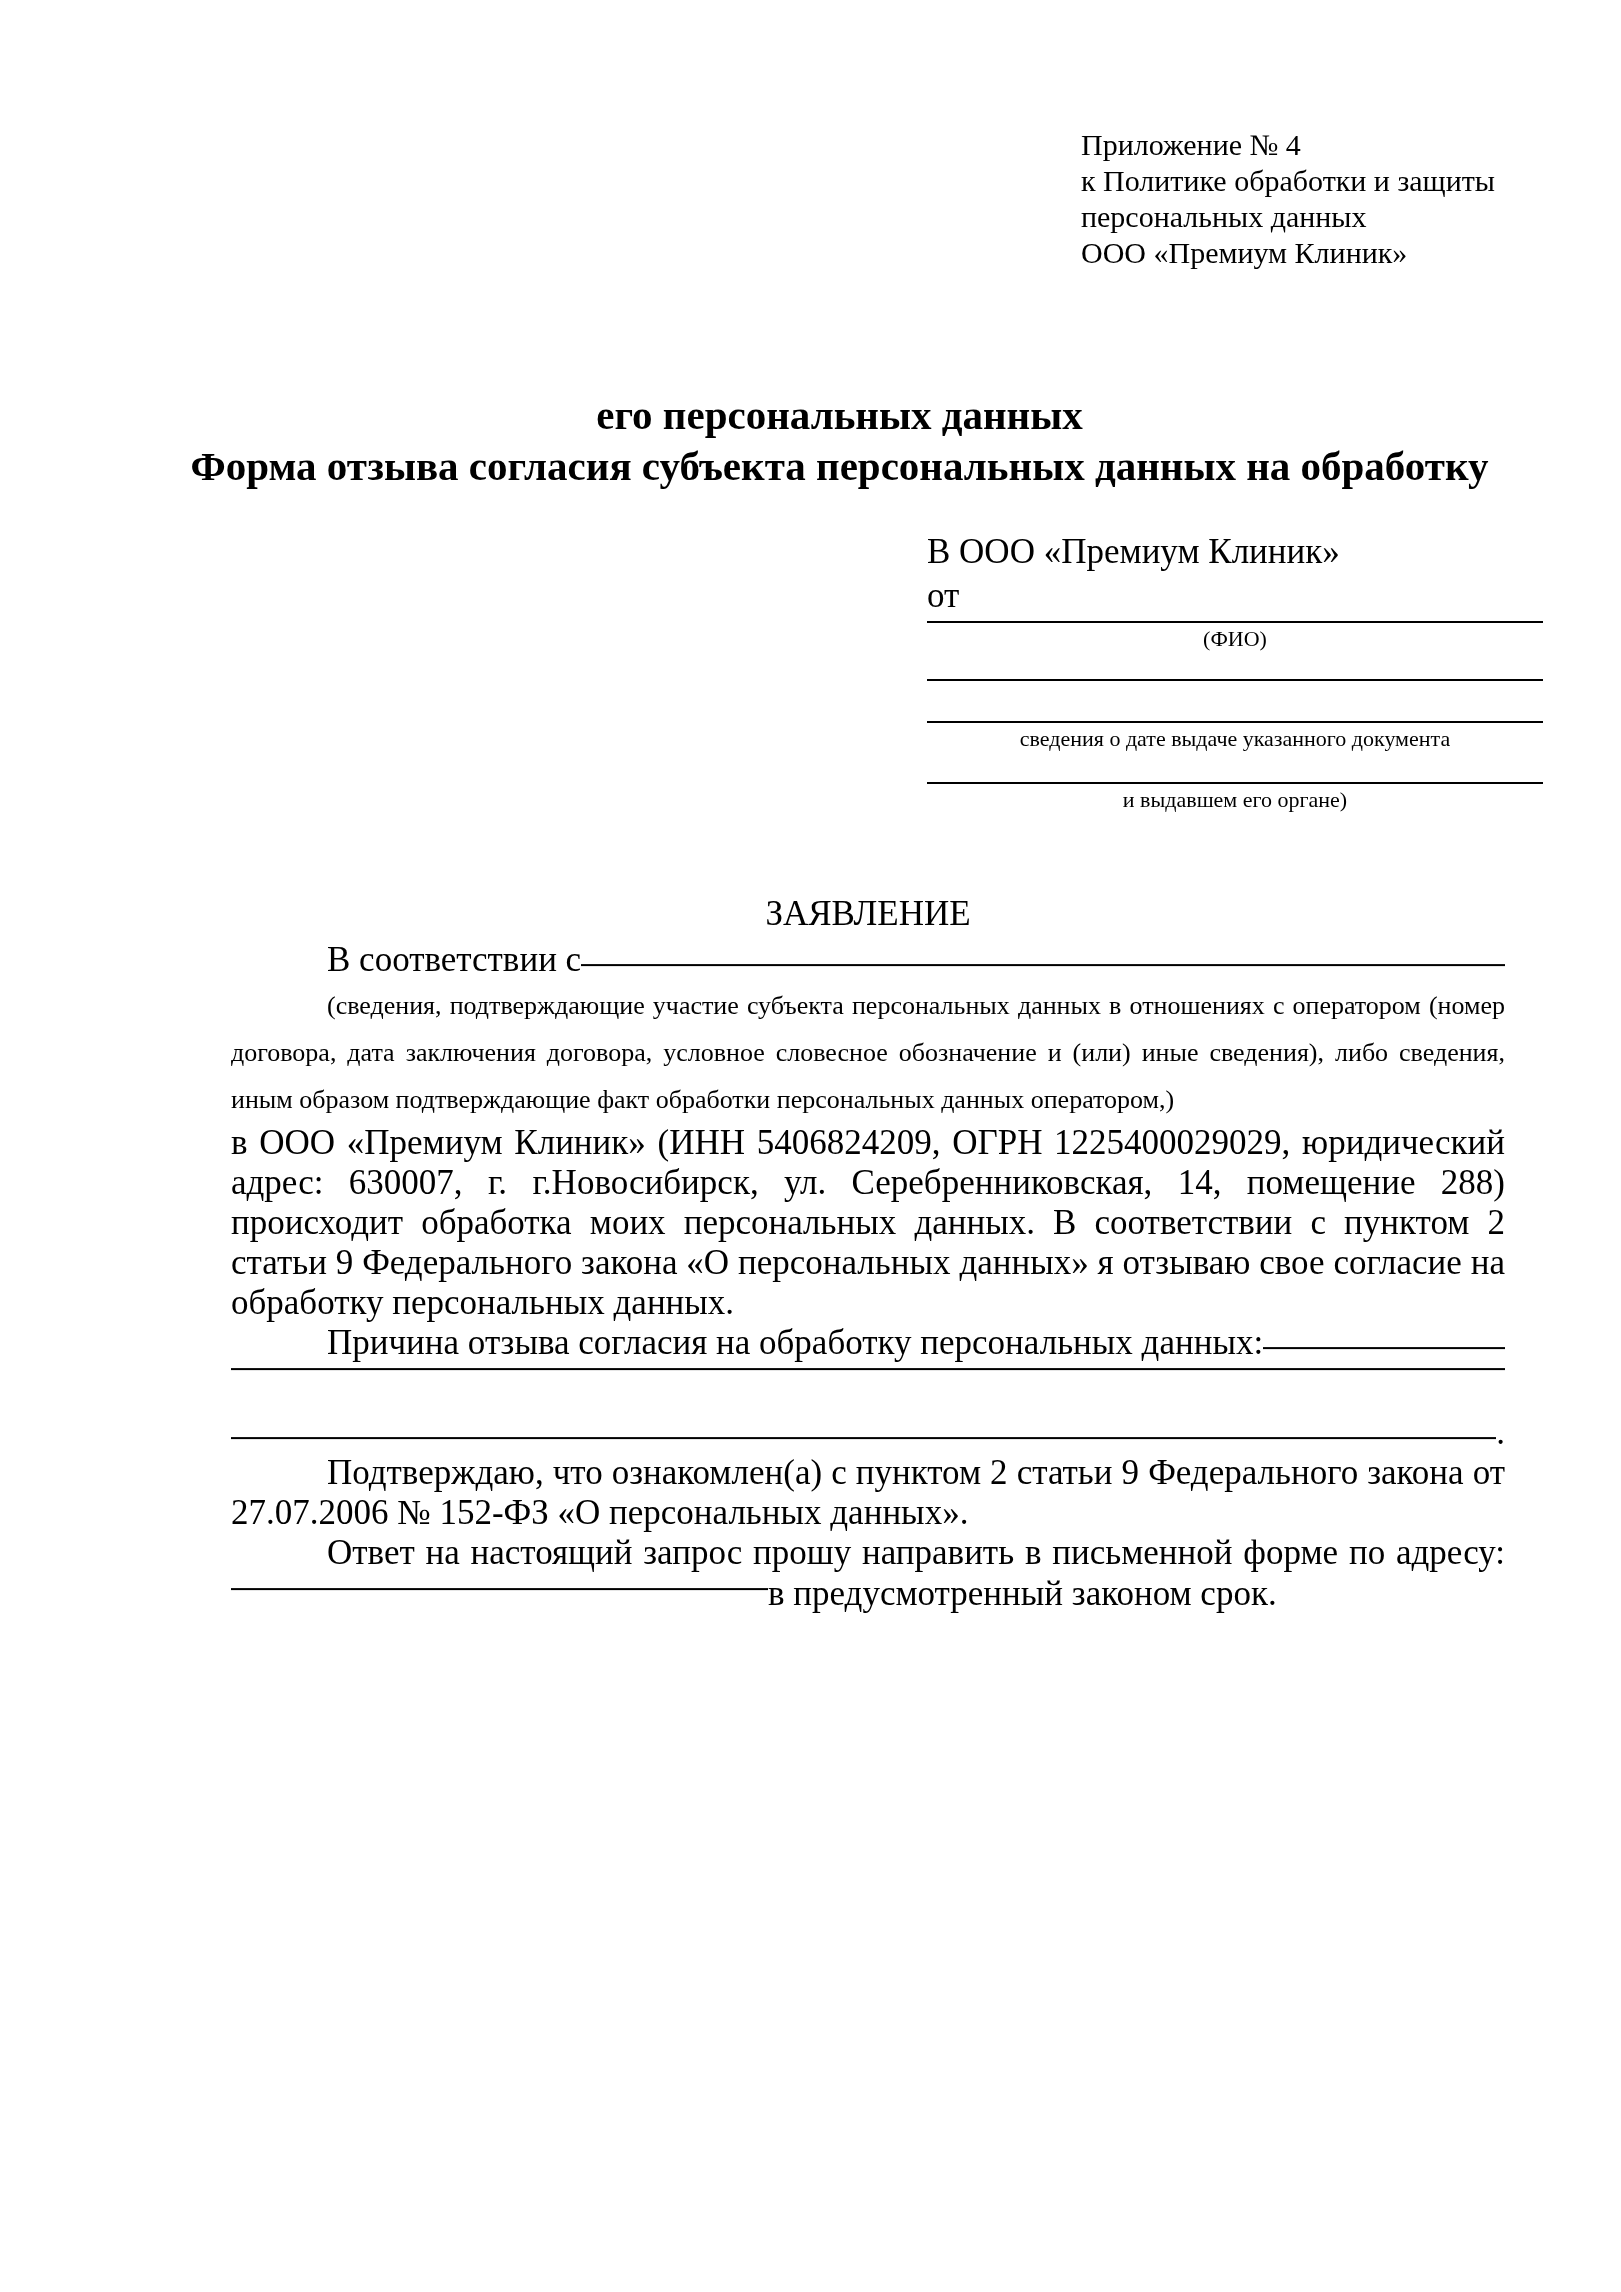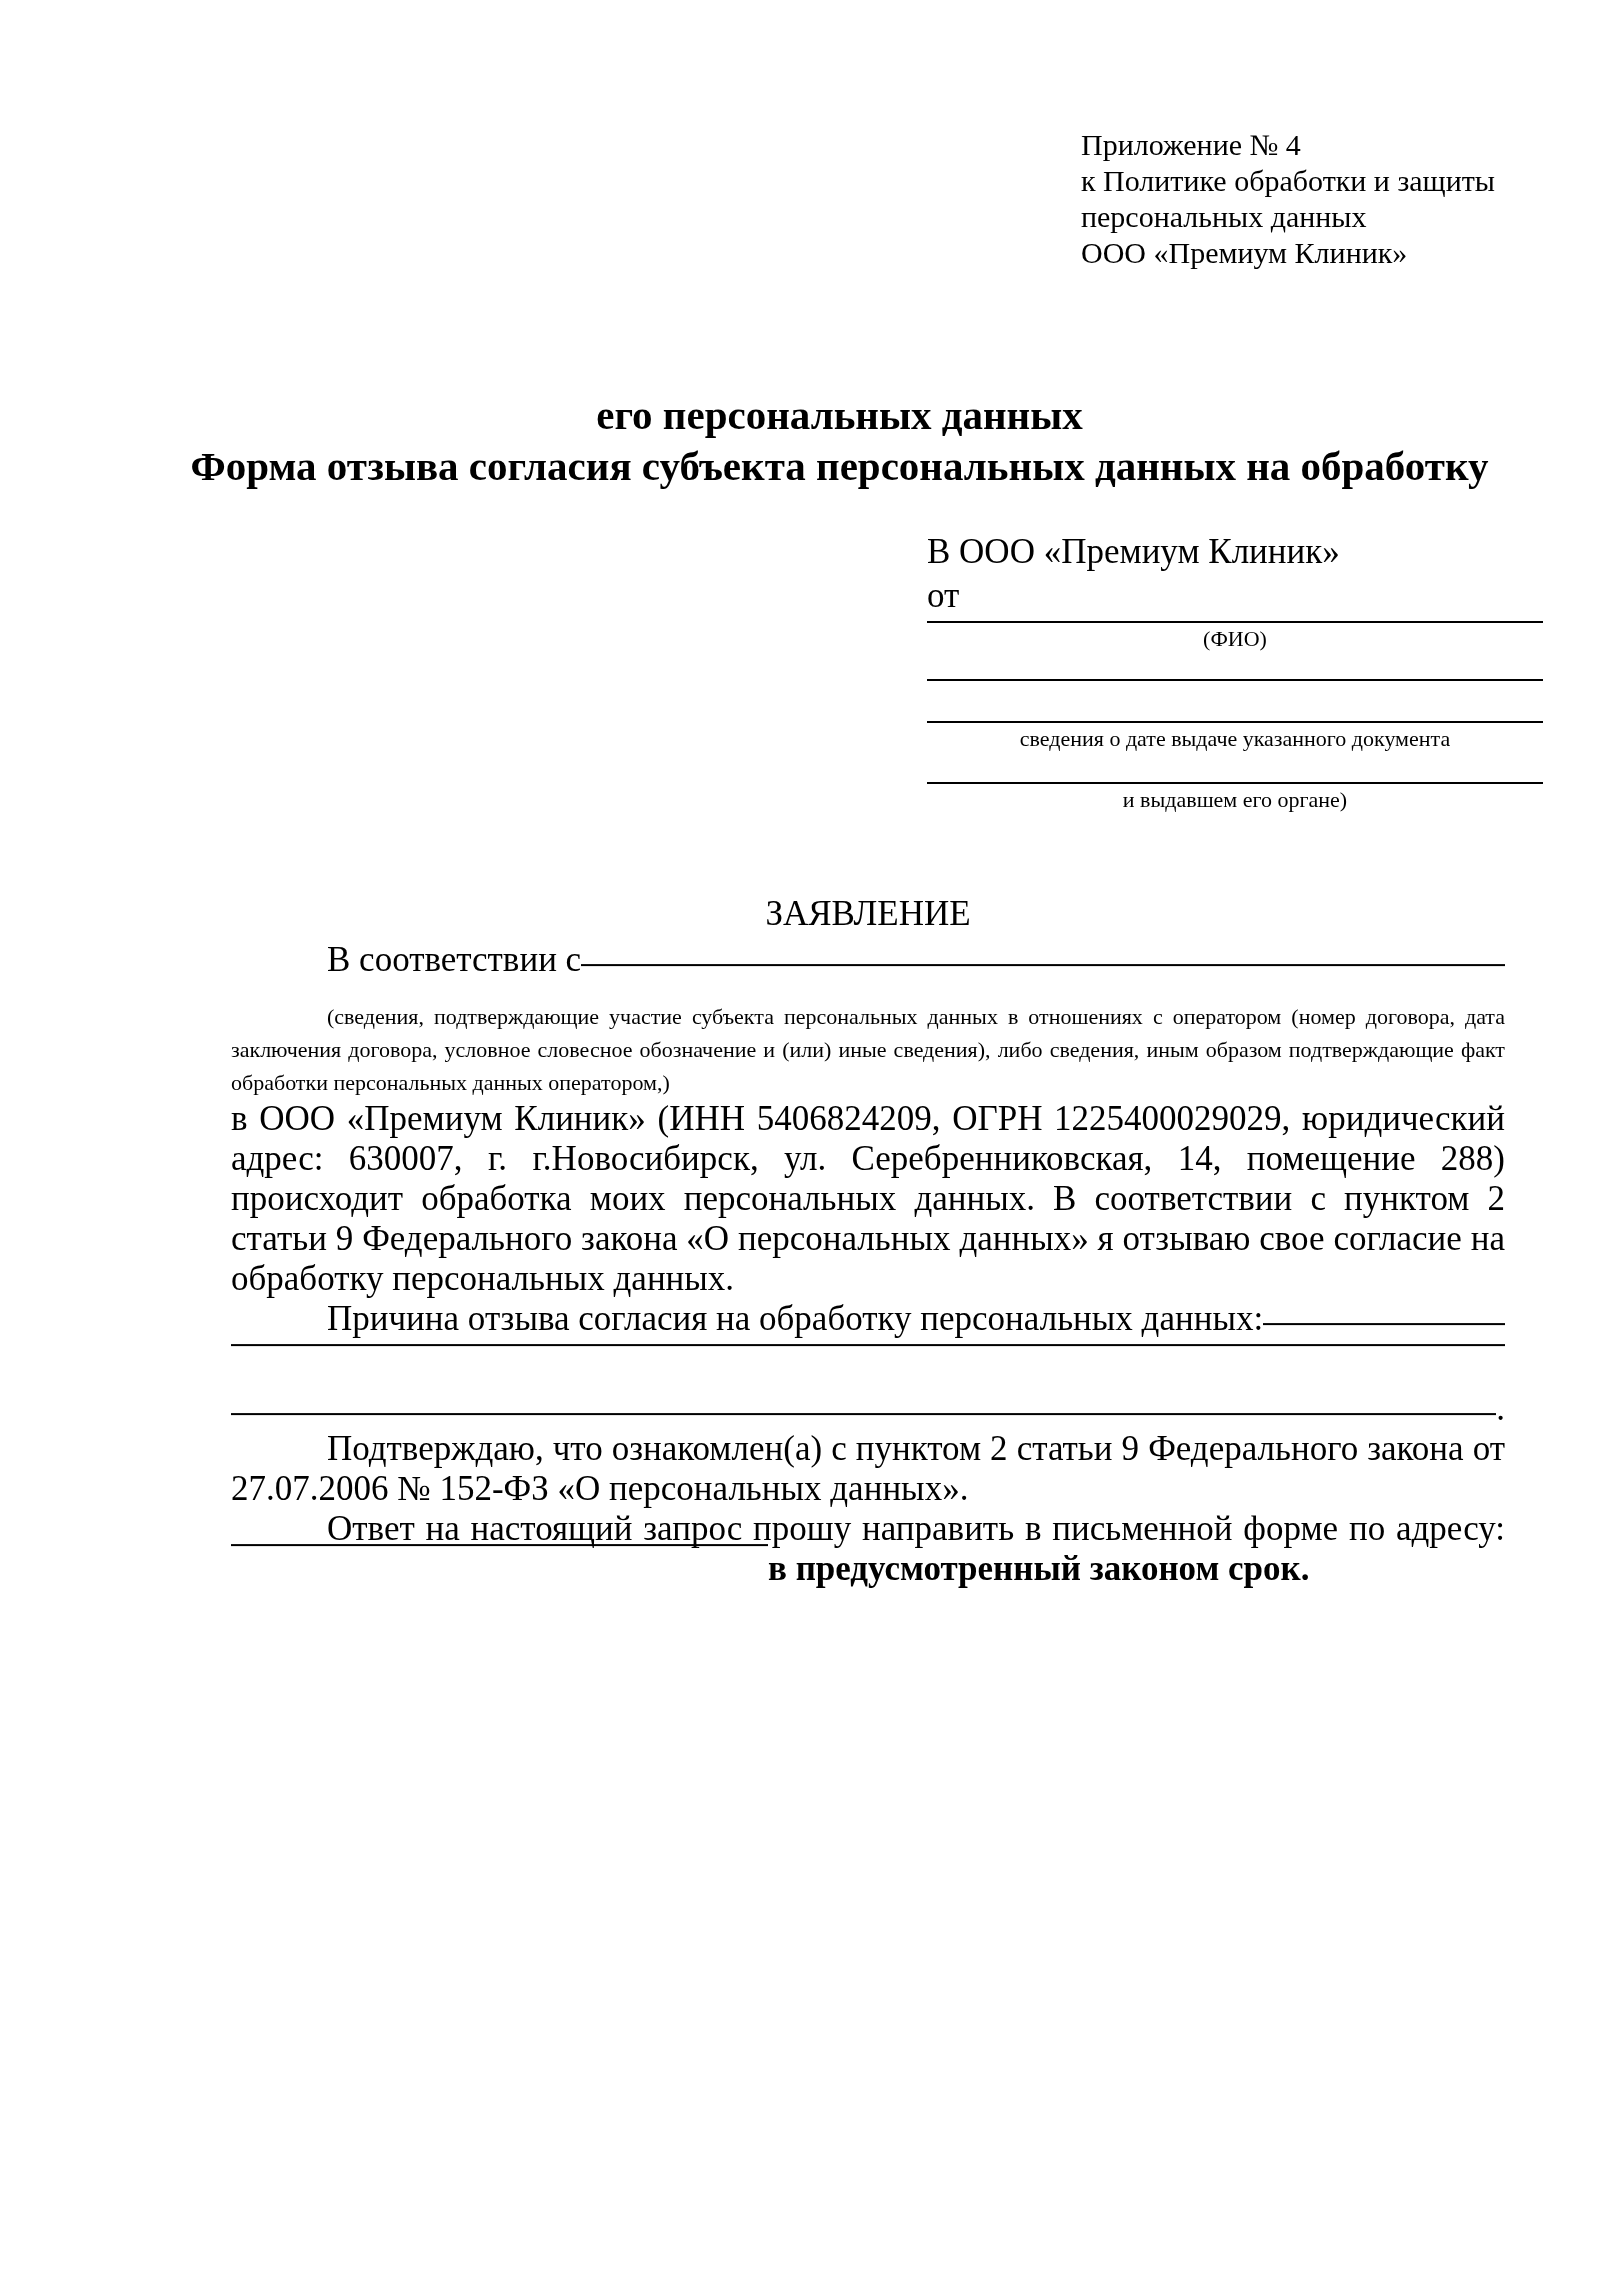--- a/index.html
+++ b/index.html
@@ -41,30 +41,30 @@
   }
   .heading{text-align:center;margin-bottom:5.9px;}
   .row-fill{display:flex;align-items:baseline;}
   .row-fill .prefix{white-space:nowrap;}
   .row-fill .fill{
     flex:1;border-bottom:2.9px solid #000;
     transform:translateY(-4.9px);height:0;
   }
   .indent{padding-left:96px;}
   .footnote{
-    font-size:22px;line-height:33px;
-    text-align:justify;text-indent:96px;margin-top:20px;
+    font-size:26px;line-height:47px;
+    text-align:justify;text-indent:96px;margin-top:2px;
   }
   .body-par{text-align:justify;}
   .par-ind{text-align:justify;text-indent:96px;}
   .blank-line{height:40px;display:flex;align-items:baseline;}
   .blank-line .fill{flex:1;border-bottom:2.9px solid #000;transform:translateY(-4.9px);height:0;}
   .blank-line .tail{white-space:nowrap;}
   .reply-line1{text-align:justify;text-align-last:justify;text-indent:96px;}
-  .reply-line2{display:flex;align-items:flex-start;height:43px;font-weight:bold;}
+  .reply-line2{display:flex;align-items:center;height:43px;}
   .reply-line2 .fill-fixed{
     width:537px;border-bottom:2.9px solid #000;transform:translateY(-4.9px);height:0;
   }
   
   .footer-row{
     display:flex;justify-content:space-between;align-items:baseline;
     margin-top:82px;
   }
   .sig-group{display:flex;align-items:center;}
   .sig-group .fill-fixed{

